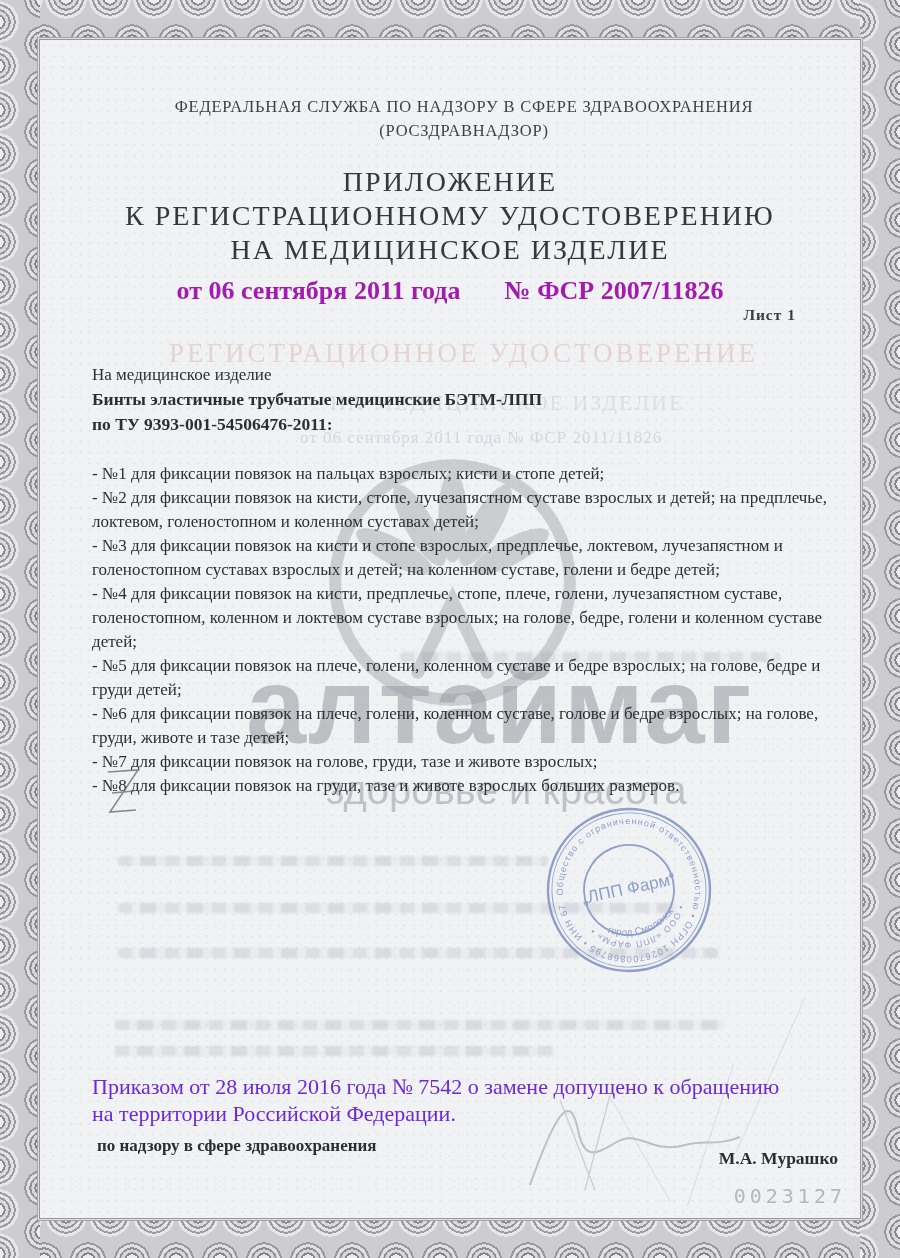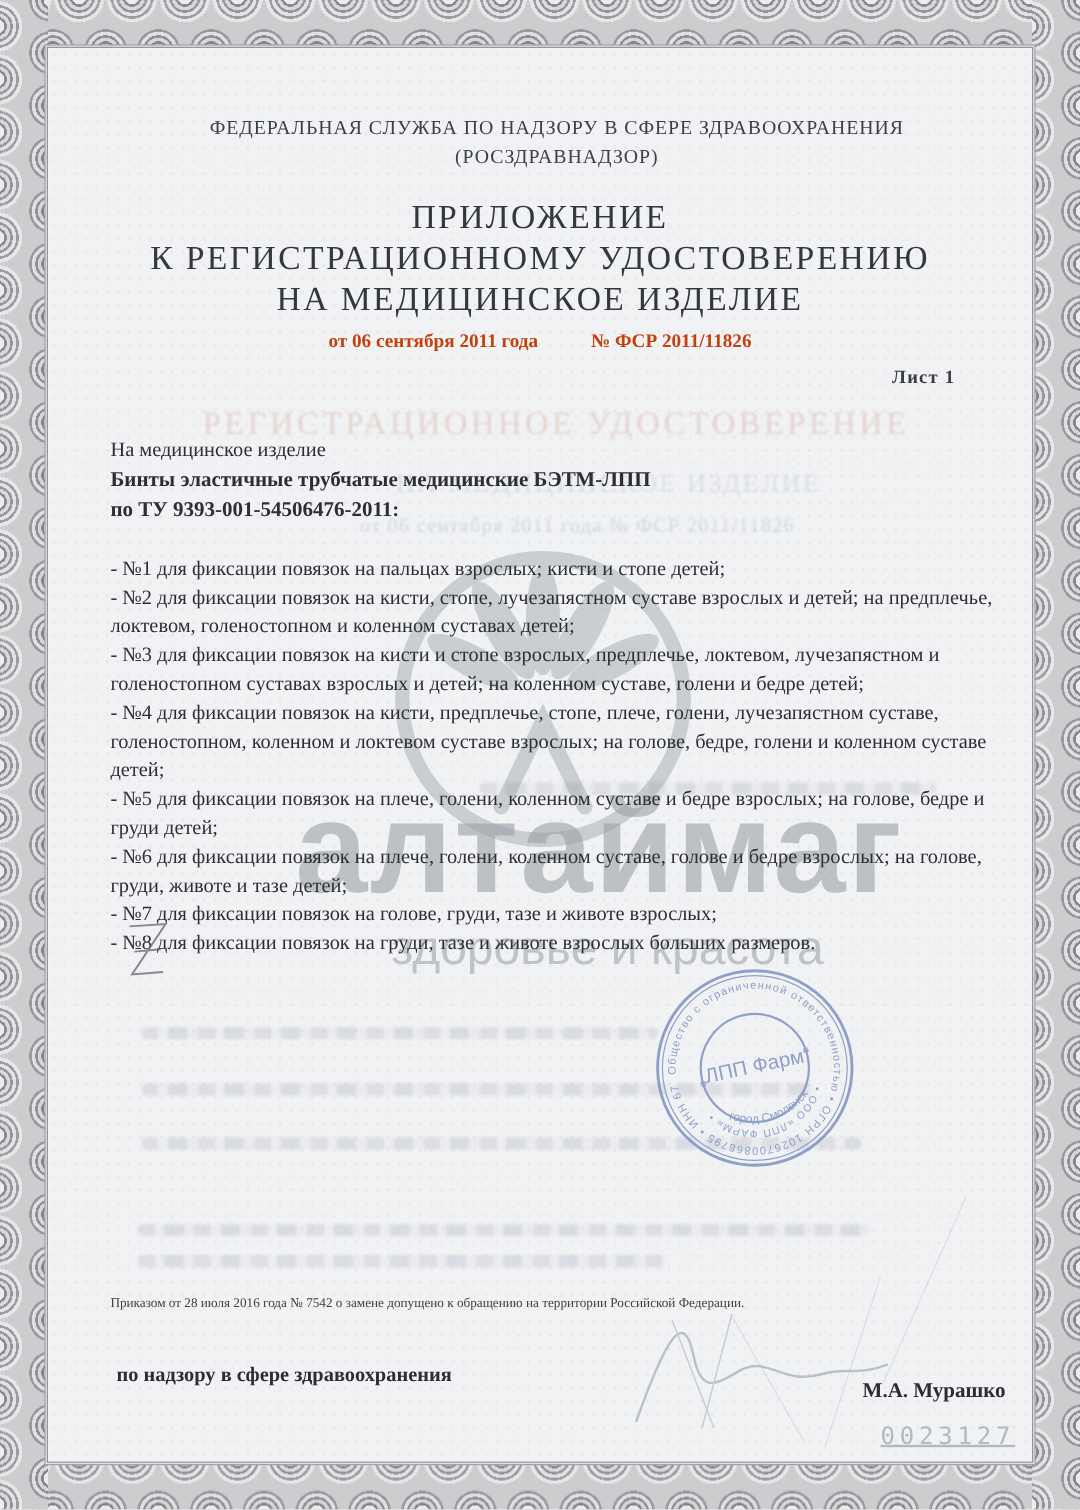--- a/index.html
+++ b/index.html
@@ -42,29 +42,29 @@
     background-image:
       radial-gradient(rgba(110,115,125,.07) 1px, transparent 1.3px),
       radial-gradient(rgba(110,115,125,.05) 1px, transparent 1.3px);
     background-size:9px 11px,13px 7px;background-position:0 0,4px 3px;
   }
   .abs{position:absolute;}
   
   .agency{left:0;right:0;top:95px;text-align:center;font-size:16.5px;line-height:24px;letter-spacing:.8px;color:#3d3f46;margin-left:28px;}
   .titleblock{left:0;right:0;top:165px;text-align:center;color:#35373e;}
   .titleblock .t{font-size:28px;line-height:34px;letter-spacing:2px;}
-  .daterow{left:0;right:0;top:276px;display:flex;justify-content:center;gap:44px;font-weight:bold;font-size:16px;color:#c2410c;}
+  .daterow{left:0;right:0;top:276px;display:flex;justify-content:center;gap:44px;font-weight:bold;font-size:26px;color:#a21caf;}
   .sheet{top:306px;right:104px;font-weight:bold;font-size:15.5px;letter-spacing:1px;color:#3a3c43;}
   .bodyblock{left:92px;top:362px;width:736px;font-size:17px;line-height:25px;color:#2c2e34;}
   .bodyblock .b{font-weight:bold;font-size:17.5px;}
   .versions{left:92px;top:462px;width:740px;font-size:17px;line-height:24px;color:#2c2e34;}
-  .order{left:92px;top:1073px;width:710px;font-size:11px;line-height:27px;color:#404040;}
+  .order{left:92px;top:1073px;width:710px;font-size:22px;line-height:27px;color:#6d28d9;}
   .signer{left:97px;top:1133px;font-weight:bold;font-size:17px;line-height:26px;color:#2b2d33;}
   .signername{top:1148px;right:62px;font-weight:bold;font-size:17.5px;color:#2b2d33;}
-  .serial{top:1184px;right:54px;font-family:"DejaVu Sans Mono",monospace;font-size:20px;letter-spacing:4px;color:#b3b7be;text-decoration:underline;}
+  .serial{top:1184px;right:54px;font-family:"DejaVu Sans Mono",monospace;font-size:20px;letter-spacing:4px;color:#b3b7be;}
   
   .ghost{filter:blur(.7px);white-space:nowrap;}
   .ghost1{left:0;right:0;top:338px;text-align:center;font-size:27px;letter-spacing:3px;color:rgba(206,156,136,.34);padding-left:27px;}
   .ghost2{left:330px;top:390px;font-size:22px;letter-spacing:2px;color:rgba(170,180,205,.30);}
   .ghost3{left:300px;top:428px;font-size:17px;letter-spacing:1px;color:rgba(150,165,200,.34);}
   .bleedbar{
     height:10px;border-radius:4px;filter:blur(1.2px);
     background:repeating-linear-gradient(90deg, rgba(148,154,170,.22) 0 14px, rgba(148,154,170,.05) 14px 22px, rgba(148,154,170,.25) 22px 38px, rgba(148,154,170,.07) 38px 47px);
   }
   
@@ -126,21 +126,21 @@
   </div>
 
   <div class="abs titleblock">
     <div class="t">ПРИЛОЖЕНИЕ</div>
     <div class="t">К РЕГИСТРАЦИОННОМУ УДОСТОВЕРЕНИЮ</div>
     <div class="t">НА МЕДИЦИНСКОЕ ИЗДЕЛИЕ</div>
   </div>
 
   <div class="abs daterow">
     <span>от  06 сентября 2011 года</span>
-    <span>№  ФСР 2011/11826</span>
+    <span>№  ФСР 2007/11826</span>
   </div>
 
   <div class="abs sheet">Лист 1</div>
 
   <div class="abs bodyblock">
     <div>На медицинское изделие</div>
     <div class="b">Бинты эластичные трубчатые медицинские БЭТМ-ЛПП</div>
     <div class="b">по ТУ 9393-001-54506476-2011:</div>
   </div>
 

